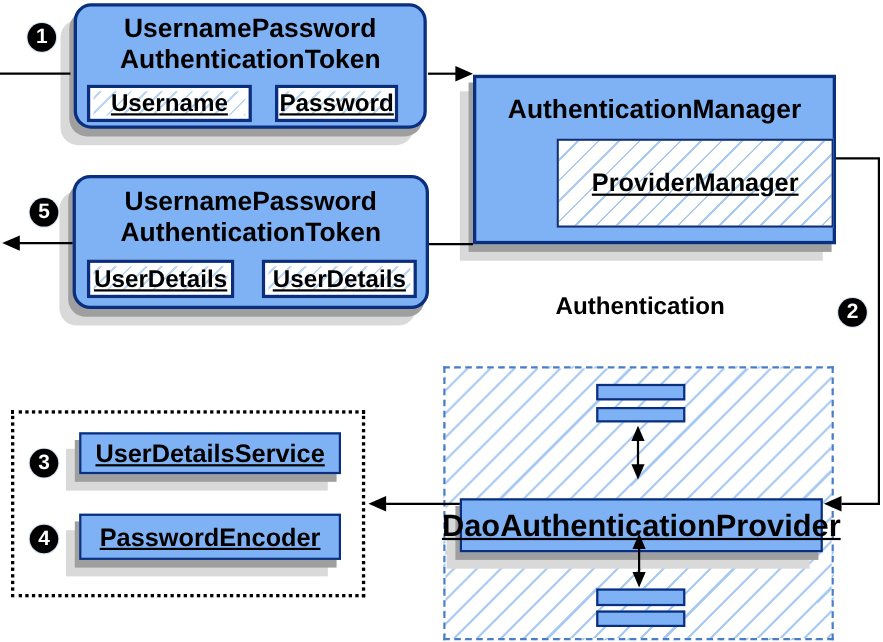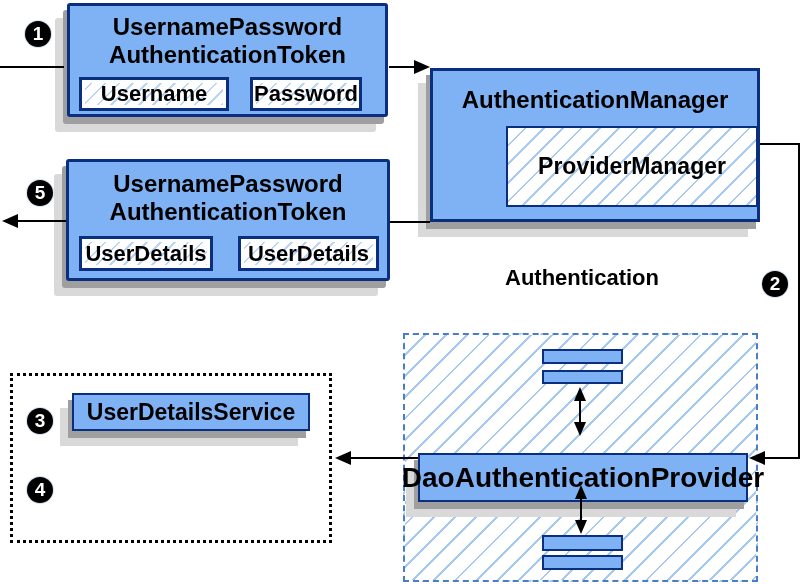--- a/index.html
+++ b/index.html
@@ -2,24 +2,24 @@
 <html><head>
 <meta charset="utf-8">
 <style>
   html,body { margin:0; padding:0; background:#fff; }
   .stage {
     position:relative; width:803px; height:584px; background:#ffffff;
     font-family:"Liberation Sans", sans-serif; font-weight:bold; color:#000;
     overflow:hidden;
   }
   .abs { position:absolute; box-sizing:border-box; }
-  .ctr { display:flex; align-items:center; justify-content:center; text-align:left; }
+  .ctr { display:flex; align-items:center; justify-content:center; text-align:left;text-decoration:underline; }
   .node { background:#7fb2f4; border:3px solid #0a2f7e; }
   .thinb { border-width:2px; }
-  .rounded { border-radius:3px; }
+  .rounded { border-radius:16px; }
   .shadow { box-shadow:-4px 7px 0 #9f9f9f, -12px 15px 0 #d9d9d9; }
   .hatch-sm {
     background-color:#fff;
     background-image:repeating-linear-gradient(135deg,
       rgba(0,0,0,0) 0px, rgba(0,0,0,0) 8px, #b9d6f7 8px, #b9d6f7 9.8px);
   }
   .hatch-md {
     background-color:#fff;
     background-image:repeating-linear-gradient(135deg,
       rgba(0,0,0,0) 0px, rgba(0,0,0,0) 11.5px, #a9cbf2 11.5px, #a9cbf2 13.2px);
@@ -107,20 +107,23 @@
       <span>UserDetails</span>
     </div>
   </div>
 
   <div class="abs dottedbox" style="left:10px; top:373px; width:322px; height:170px;"></div>
 
   <div class="abs node thinb shadow ctr lift" style="left:72px; top:393px; width:238px; height:38px; font-size:23px;">
     <span>UserDetailsService</span>
   </div>
 
+  <div class="abs node thinb shadow ctr lift" style="left:72px; top:467px; width:238px; height:42px; font-size:23px;">
+    <span>PasswordEncoder</span>
+  </div>
 
   <svg class="overlay" width="803" height="584" viewBox="0 0 803 584">
     <g stroke="#000000" stroke-width="2" fill="none">
       <path d="M0 67 H64"></path>
       <path d="M389 67 H416"></path>
       <path d="M17 221 H66"></path>
       <path d="M390 222 H430"></path>
       <path d="M760 144 H799 V458 H765"></path>
       <path d="M351 458 H418"></path>
       <path d="M580 399 V424"></path>

